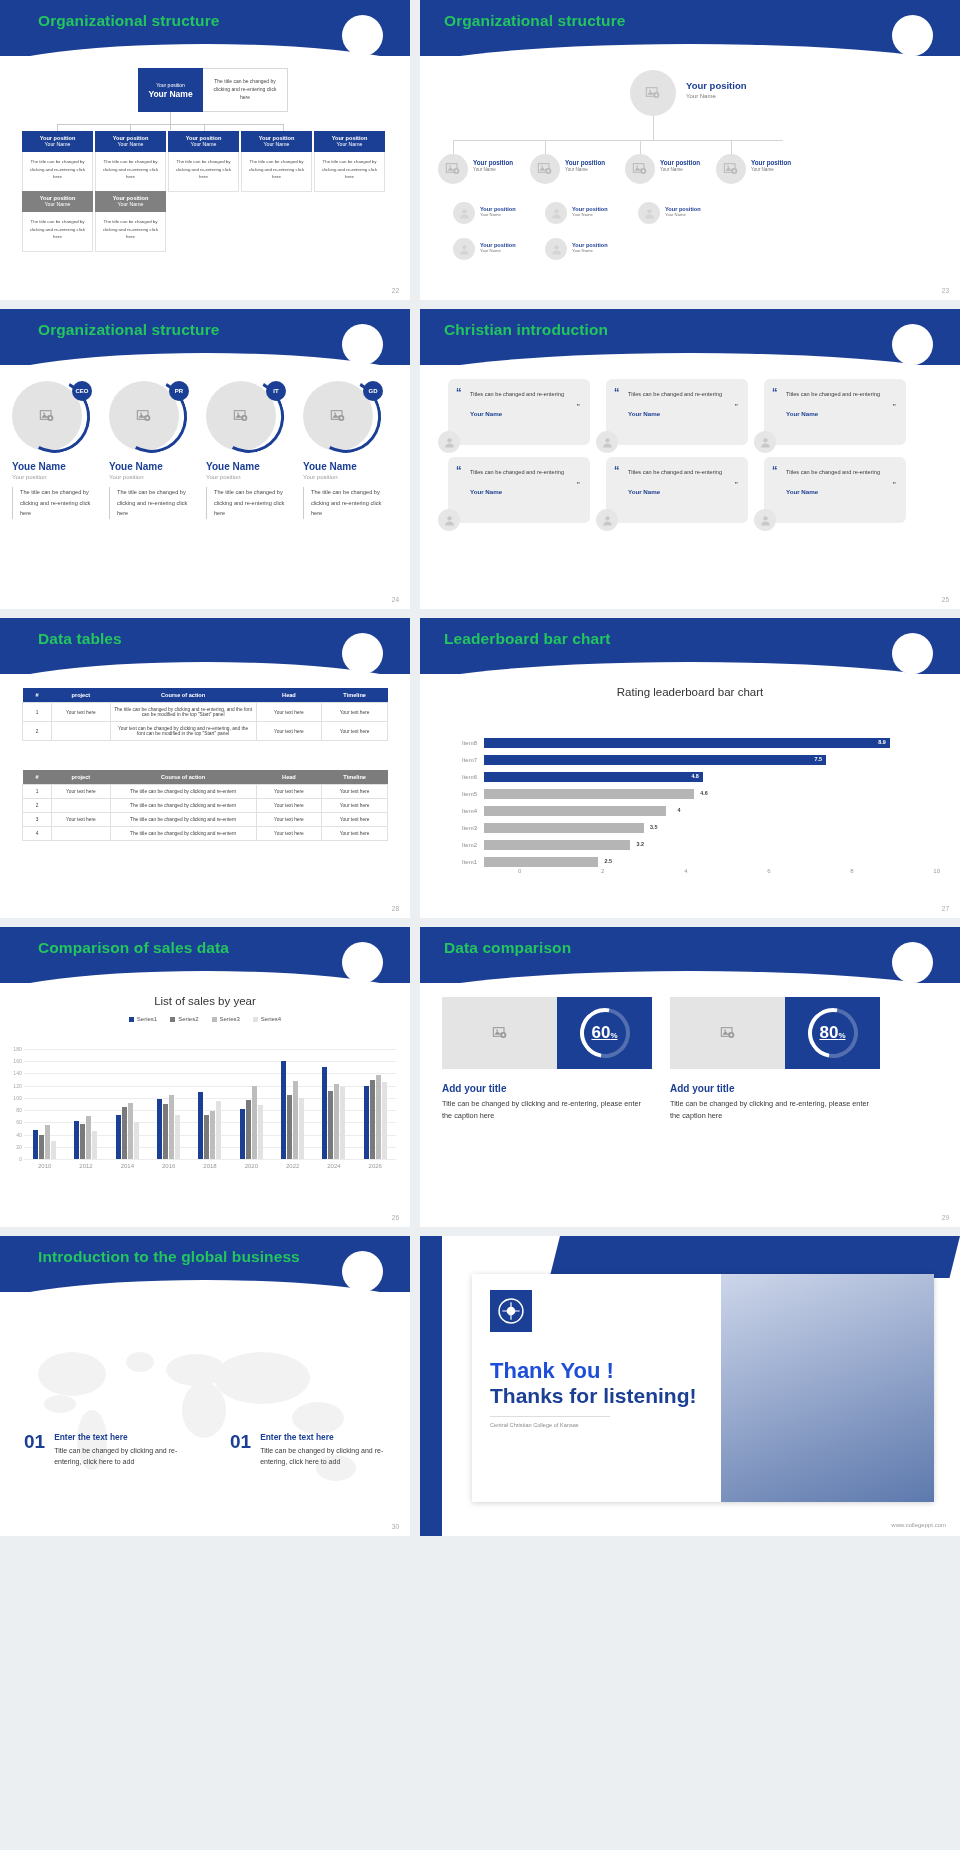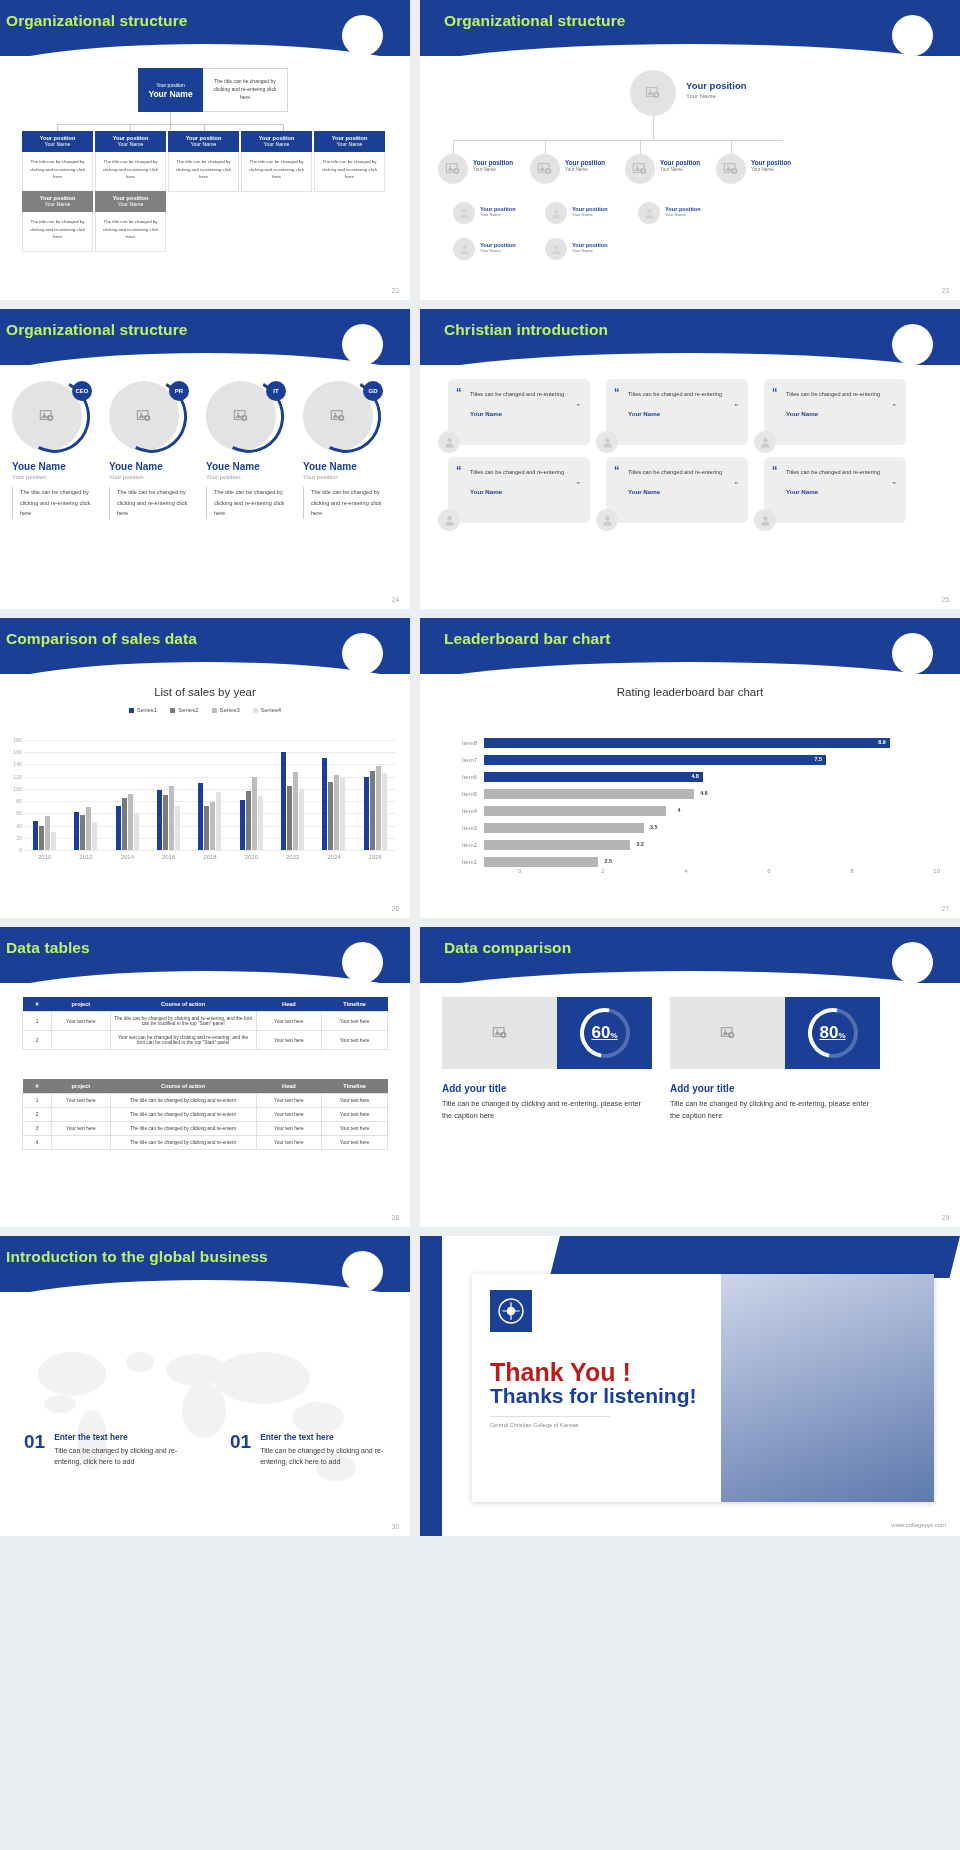--- a/index.html
+++ b/index.html
@@ -17,22 +17,22 @@
 
   
   .band { position:absolute; left:0; top:0; width:100%; height:19%; background:#1b3f94; }
   .band.l { height:56px; }
   .band.r { height:56px; }
   .band .curve {
     position:absolute; left:-6%; bottom:-22px; width:112%; height:34px;
     background:#fff; border-radius:50% 50% 0 0 / 100% 100% 0 0;
   }
   .band h1 {
-    color:#bef264; font-size:15.5px; font-weight:bold; letter-spacing:.1px;
-    padding:12px 0 0 6px;
+    color:#22c55e; font-size:15.5px; font-weight:bold; letter-spacing:.1px;
+    padding:12px 0 0 38px;
   }
   .col-r .band h1 { font-size:15.5px; padding-left:24px; }
 
   
   .logo {
     position:absolute; right:34px; top:22px; width:27px; height:27px;
     background:#1b3f94; z-index:5;
   }
   .logo::before {
     content:""; position:absolute; left:-7px; top:-7px; width:41px; height:41px;
@@ -154,21 +154,21 @@
   .gbh { color:#1b3f94; font-size:8.4px; font-weight:bold; }
   .gbp { font-size:7px; color:#3a3a3a; line-height:1.6; margin-top:3px; }
 
   
   .ty { position:absolute; inset:0; background:#fff; overflow:hidden; }
   .ty .topband { position:absolute; right:0; top:0; width:74%; height:42px; background:#1b3f94; transform:skewX(-14deg); transform-origin:top right; }
   .ty .leftband { position:absolute; left:0; top:0; width:22px; height:100%; background:#1b3f94; }
   .ty .card { position:absolute; left:52px; top:38px; right:26px; bottom:34px; background:#fff; box-shadow:0 1px 6px rgba(0,0,0,.18); overflow:hidden; }
   .ty .photo { position:absolute; right:0; top:0; width:46%; height:100%; background:linear-gradient(160deg,#cdd6ea,#8fa2c8 55%,#5d79ad); }
   .ty .logo2 { position:absolute; left:18px; top:16px; width:42px; height:42px; background:#1b3f94; display:flex; align-items:center; justify-content:center; }
-  .ty .t1 { position:absolute; left:18px; top:84px; color:#b91c1c; font-size:25px; font-weight:bold; }
+  .ty .t1 { position:absolute; left:18px; top:84px; color:#1d4ed8; font-size:22px; font-weight:bold; }
   .ty .t2 { position:absolute; left:18px; top:110px; color:#1b3f94; font-size:21px; font-weight:bold; }
   .ty .t3 { position:absolute; left:18px; top:142px; font-size:5.6px; color:#8b8b8b; }
   .ty .t3::before { content:""; display:block; width:120px; height:1px; background:#ddd; margin-bottom:5px; }
   .ty .url { position:absolute; right:14px; bottom:8px; font-size:6px; color:#9a9a9a; }
 </style>
 </head>
 <body>
 
 <div class="grid">
 
@@ -343,20 +343,103 @@
                 <div class="arc"></div>
                 <div class="badge">GD</div>
               </div>
               <div class="nm">Youe Name</div>
               <div class="ps">Your position</div>
               <div class="ds">The title can be changed by clicking and re-entering click here</div>
             </div>
           </div>
       </div>
       <div class="pageno">24</div>
+    </div>
+
+    <div class="slide">
+      <div class="band l">
+        <h1>Data tables</h1>
+        <div class="curve"></div>
+      </div>
+      <div class="logo">
+        <div class="mark">
+            <svg viewBox="0 0 24 24">
+              <circle cx="12" cy="12" r="11" fill="none" stroke="#fff" stroke-width="1.4"></circle>
+              <path d="M12 4v16M4 12h16" stroke="#fff" stroke-width="1.2"></path>
+              <circle cx="12" cy="12" r="4" fill="#fff"></circle>
+            </svg>
+          </div>
+      </div>
+      <div class="body">
+        <table class="tbl" style="top:14px" id="tbl1">
+            <tbody>
+              <tr>
+                <th style="width:8%">#</th>
+                <th style="width:16%">project</th>
+                <th style="width:40%">Course of action</th>
+                <th style="width:18%">Head</th>
+                <th style="width:18%">Timeline</th>
+              </tr>
+              <tr>
+                <td>1</td>
+                <td>Your text here</td>
+                <td>The title can be changed by clicking and re-entering, and the font can be modified in the top "Start" panel</td>
+                <td>Your text here</td>
+                <td>Your text here</td>
+              </tr>
+              <tr>
+                <td>2</td>
+                <td></td>
+                <td>Your text can be changed by clicking and re-entering, and the font can be modified in the top "Start" panel</td>
+                <td>Your text here</td>
+                <td>Your text here</td>
+              </tr>
+            </tbody>
+          </table>
+        <table class="tbl g" style="top:96px" id="tbl2">
+            <tbody>
+              <tr>
+                <th style="width:8%">#</th>
+                <th style="width:16%">project</th>
+                <th style="width:40%">Course of action</th>
+                <th style="width:18%">Head</th>
+                <th style="width:18%">Timeline</th>
+              </tr>
+              <tr>
+                <td>1</td>
+                <td>Your text here</td>
+                <td>The title can be changed by clicking and re-entern</td>
+                <td>Your text here</td>
+                <td>Your text here</td>
+              </tr>
+              <tr>
+                <td>2</td>
+                <td></td>
+                <td>The title can be changed by clicking and re-entern</td>
+                <td>Your text here</td>
+                <td>Your text here</td>
+              </tr>
+              <tr>
+                <td>3</td>
+                <td>Your text here</td>
+                <td>The title can be changed by clicking and re-entern</td>
+                <td>Your text here</td>
+                <td>Your text here</td>
+              </tr>
+              <tr>
+                <td>4</td>
+                <td></td>
+                <td>The title can be changed by clicking and re-entern</td>
+                <td>Your text here</td>
+                <td>Your text here</td>
+              </tr>
+            </tbody>
+          </table>
+      </div>
+      <div class="pageno">28</div>
     </div>
 
     <div class="slide">
       <div class="band l">
         <h1>Comparison of sales data</h1>
         <div class="curve"></div>
       </div>
       <div class="logo">
         <div class="mark">
             <svg viewBox="0 0 24 24">
@@ -462,103 +545,20 @@
             <span>2022</span>
             <span>2024</span>
             <span>2026</span>
           </div>
       </div>
       <div class="pageno">26</div>
     </div>
 
     <div class="slide">
       <div class="band l">
-        <h1>Data tables</h1>
-        <div class="curve"></div>
-      </div>
-      <div class="logo">
-        <div class="mark">
-            <svg viewBox="0 0 24 24">
-              <circle cx="12" cy="12" r="11" fill="none" stroke="#fff" stroke-width="1.4"></circle>
-              <path d="M12 4v16M4 12h16" stroke="#fff" stroke-width="1.2"></path>
-              <circle cx="12" cy="12" r="4" fill="#fff"></circle>
-            </svg>
-          </div>
-      </div>
-      <div class="body">
-        <table class="tbl" style="top:14px" id="tbl1">
-            <tbody>
-              <tr>
-                <th style="width:8%">#</th>
-                <th style="width:16%">project</th>
-                <th style="width:40%">Course of action</th>
-                <th style="width:18%">Head</th>
-                <th style="width:18%">Timeline</th>
-              </tr>
-              <tr>
-                <td>1</td>
-                <td>Your text here</td>
-                <td>The title can be changed by clicking and re-entering, and the font can be modified in the top "Start" panel</td>
-                <td>Your text here</td>
-                <td>Your text here</td>
-              </tr>
-              <tr>
-                <td>2</td>
-                <td></td>
-                <td>Your text can be changed by clicking and re-entering, and the font can be modified in the top "Start" panel</td>
-                <td>Your text here</td>
-                <td>Your text here</td>
-              </tr>
-            </tbody>
-          </table>
-        <table class="tbl g" style="top:96px" id="tbl2">
-            <tbody>
-              <tr>
-                <th style="width:8%">#</th>
-                <th style="width:16%">project</th>
-                <th style="width:40%">Course of action</th>
-                <th style="width:18%">Head</th>
-                <th style="width:18%">Timeline</th>
-              </tr>
-              <tr>
-                <td>1</td>
-                <td>Your text here</td>
-                <td>The title can be changed by clicking and re-entern</td>
-                <td>Your text here</td>
-                <td>Your text here</td>
-              </tr>
-              <tr>
-                <td>2</td>
-                <td></td>
-                <td>The title can be changed by clicking and re-entern</td>
-                <td>Your text here</td>
-                <td>Your text here</td>
-              </tr>
-              <tr>
-                <td>3</td>
-                <td>Your text here</td>
-                <td>The title can be changed by clicking and re-entern</td>
-                <td>Your text here</td>
-                <td>Your text here</td>
-              </tr>
-              <tr>
-                <td>4</td>
-                <td></td>
-                <td>The title can be changed by clicking and re-entern</td>
-                <td>Your text here</td>
-                <td>Your text here</td>
-              </tr>
-            </tbody>
-          </table>
-      </div>
-      <div class="pageno">28</div>
-    </div>
-
-    <div class="slide">
-      <div class="band l">
         <h1>Introduction to the global business</h1>
         <div class="curve"></div>
       </div>
       <div class="logo">
         <div class="mark">
             <svg viewBox="0 0 24 24">
               <circle cx="12" cy="12" r="11" fill="none" stroke="#fff" stroke-width="1.4"></circle>
               <path d="M12 4v16M4 12h16" stroke="#fff" stroke-width="1.2"></path>
               <circle cx="12" cy="12" r="4" fill="#fff"></circle>
             </svg>

